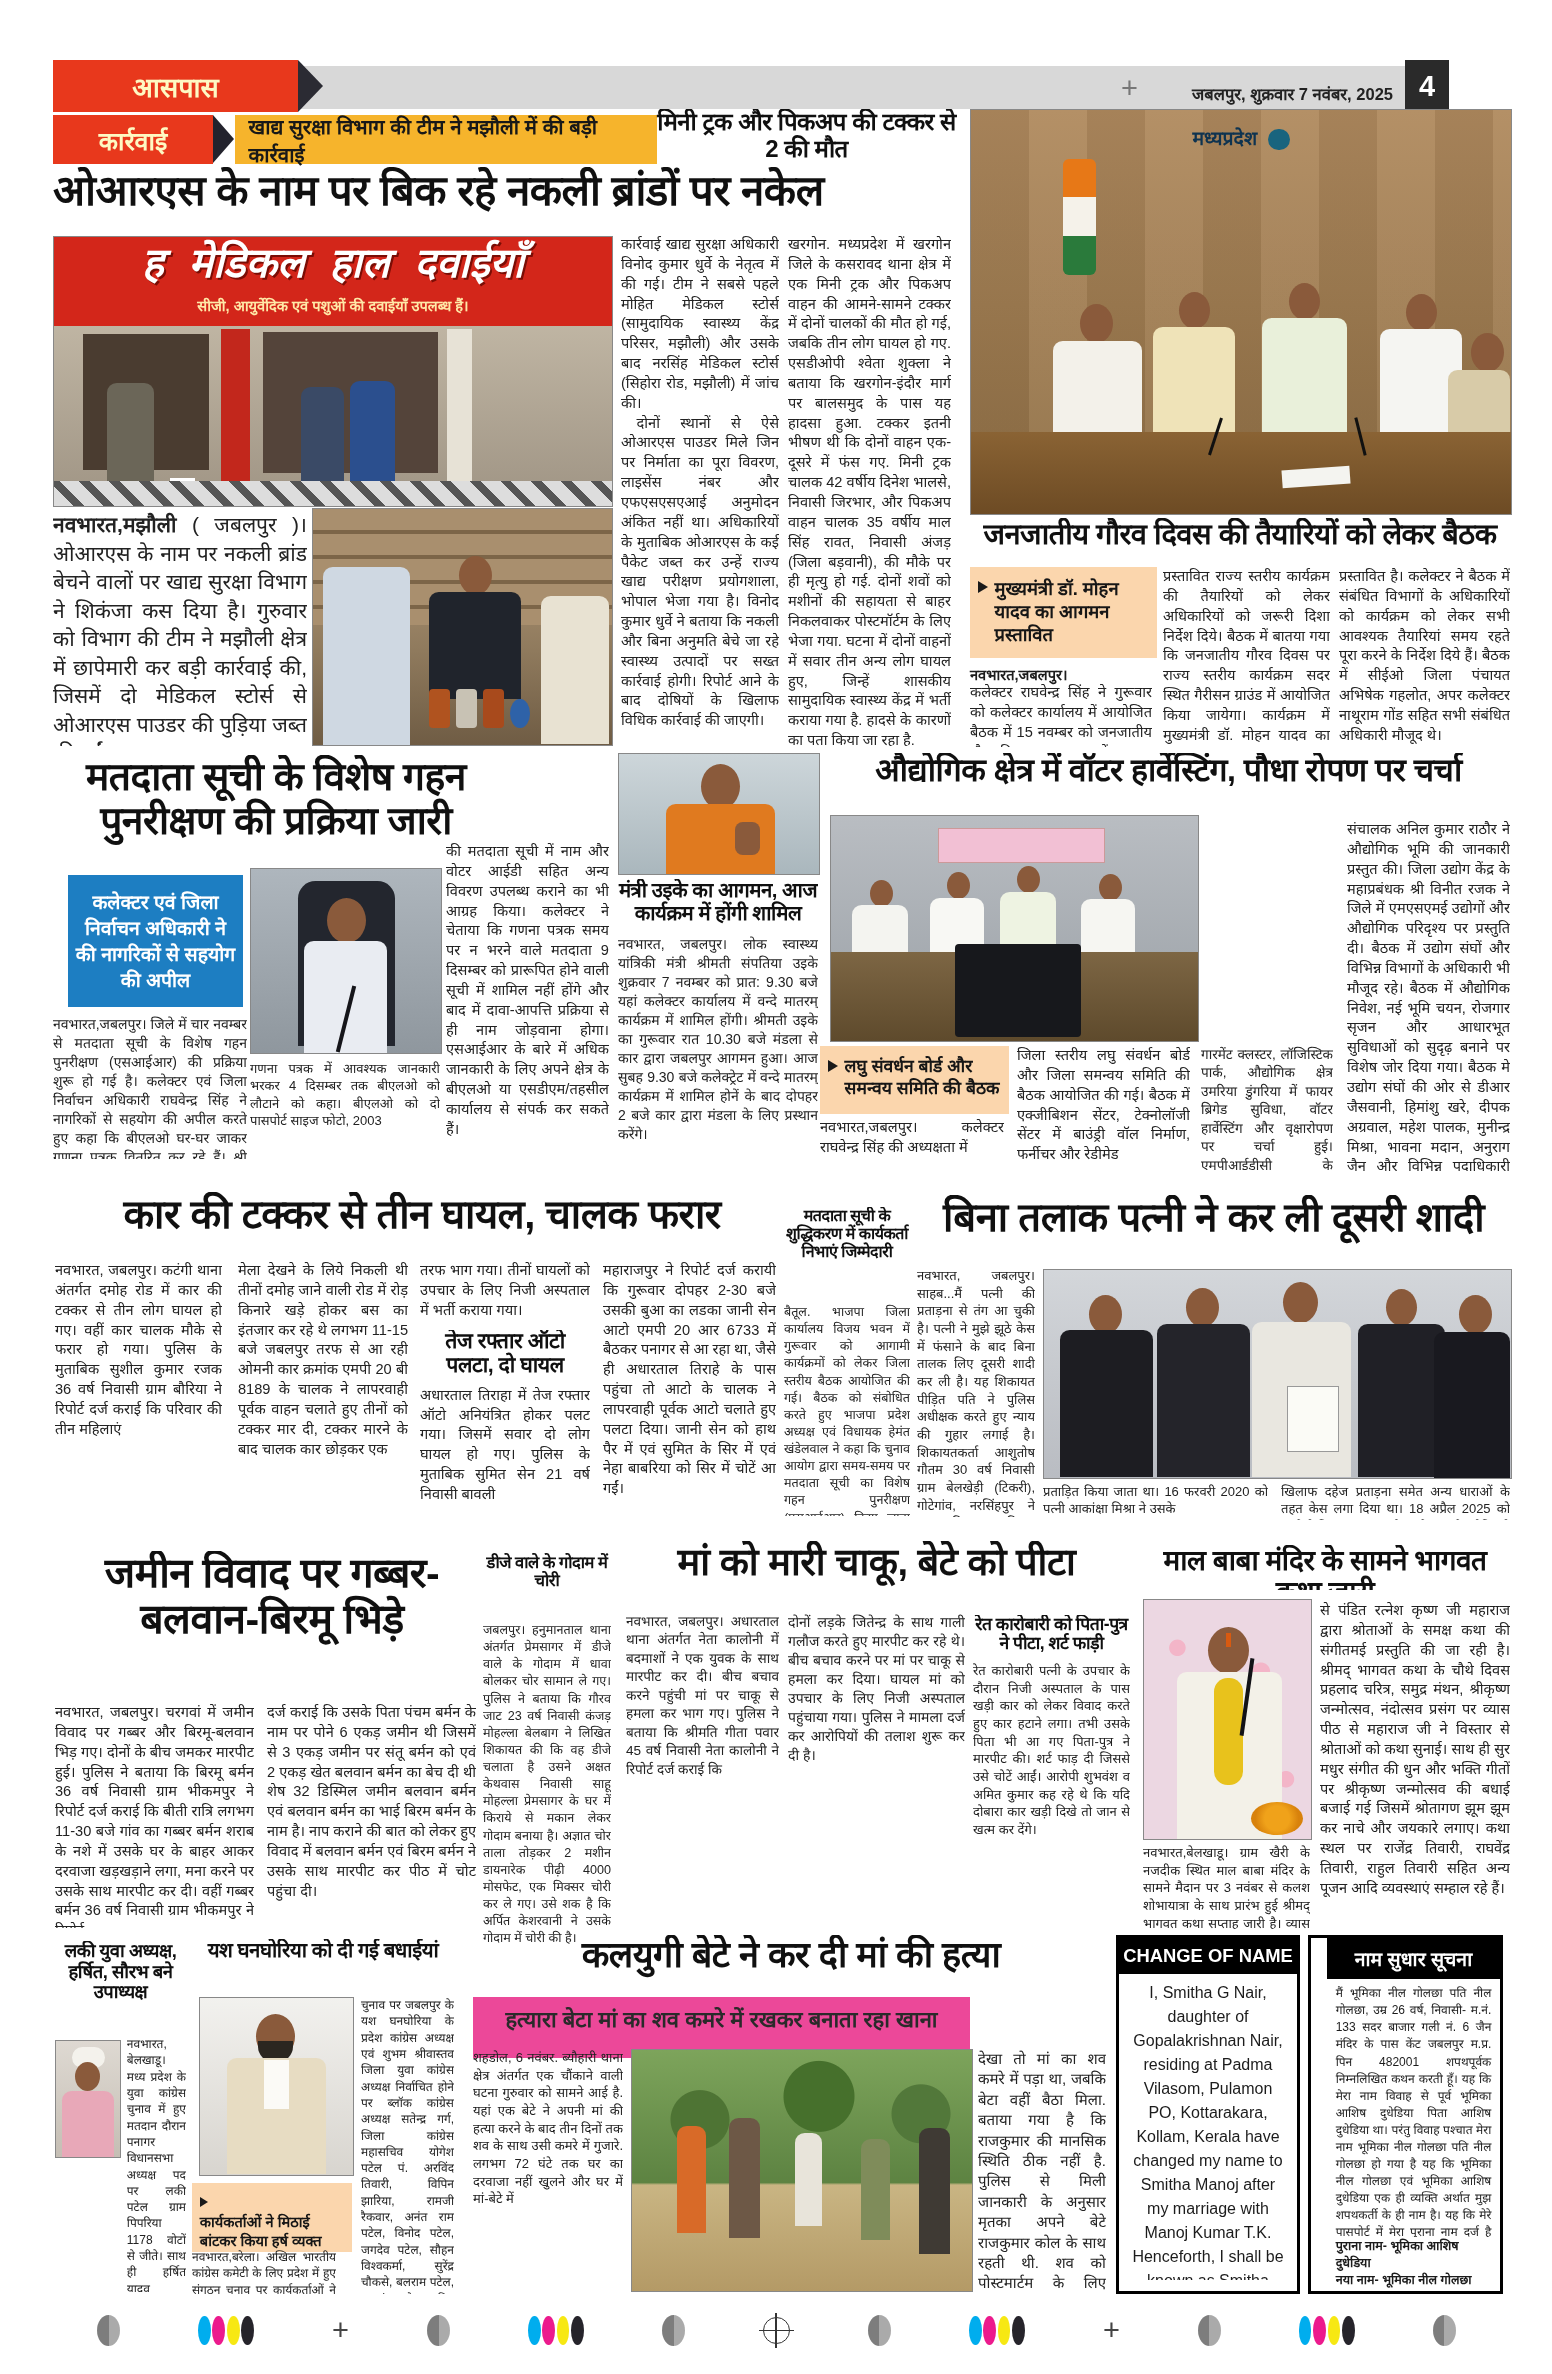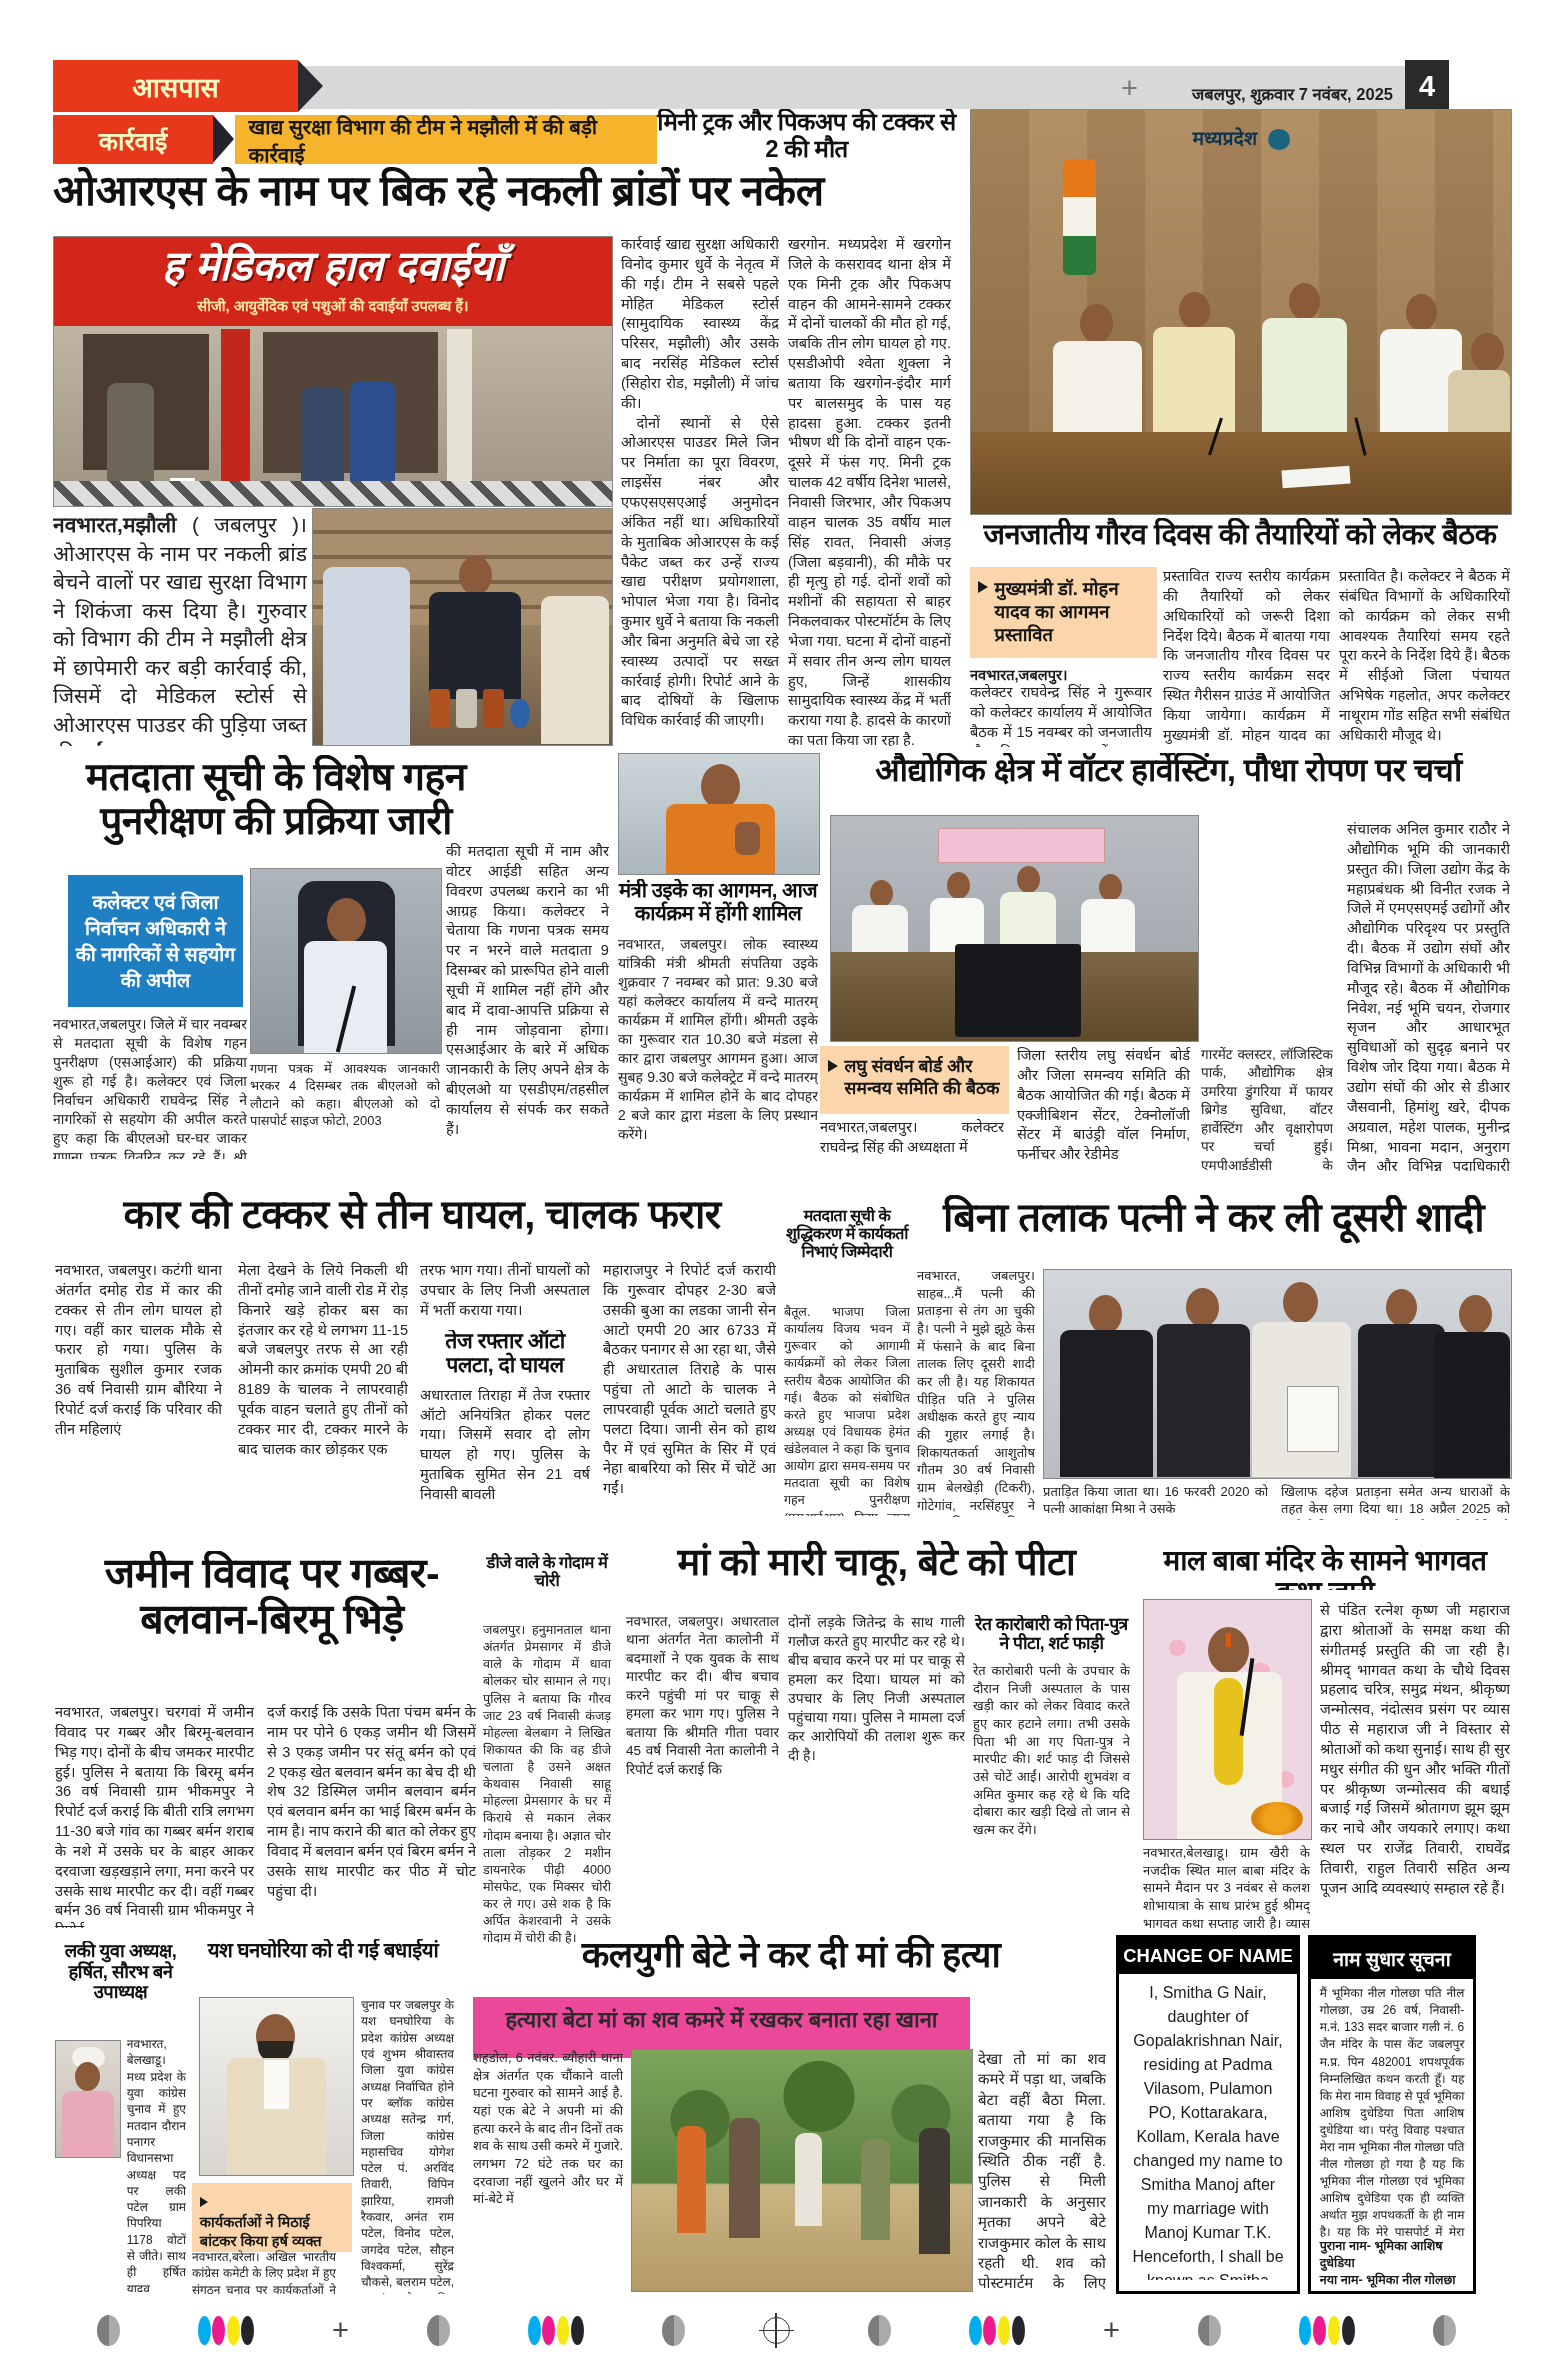--- a/index.html
+++ b/index.html
@@ -56,21 +56,21 @@
     </div>
     <div class="abs hl ctr" style="left:652px;top:109px;width:309px;height:58px;font-size:24px;">
       <span>मिनी ट्रक और पिकअप की टक्कर से 2 की मौत</span>
     </div>
     <div class="abs hl" style="left:53px;top:167px;width:893px;height:60px;font-size:42px;white-space:nowrap;">
       <span>ओआरएस के नाम पर बिक रहे नकली ब्रांडों पर नकेल</span>
     </div>
 
     <div class="photo" style="left:53px;top:236px;width:558px;height:269px;background:linear-gradient(#cfc5b2,#9f9484);">
       <div style="position:absolute;left:0;top:0;right:0;height:89px;background:#d3261a;text-align:center;">
-        <div style="color:#fff;font-weight:bold;font-size:41px;font-style:italic;line-height:58px;text-shadow:1.9px 1.9px 0 #7a0d05;">ह मेडिकल हाल दवाईयाँ</div>
+        <div style="color:#fff;font-weight:bold;font-size:41px;font-style:italic;line-height:58px;text-shadow:1.9px 1.9px 0 #7a0d05;font-family:Liberation Mono, monospace;">ह मेडिकल हाल दवाईयाँ</div>
         <div style="color:#ffe9a8;font-weight:bold;font-size:14.6px;">सीजी, आयुर्वेदिक एवं पशुओं की दवाईयाँ उपलब्ध हैं।</div>
       </div>
       <div style="position:absolute;left:29px;top:97px;width:126px;height:136px;background:#4a3c30;"></div>
       <div style="position:absolute;left:209px;top:95px;width:175px;height:141px;background:#54443a;"></div>
       <div style="position:absolute;left:167px;top:92px;width:29px;height:155px;background:#c2271c;"></div>
       <div style="position:absolute;left:393px;top:92px;width:25px;height:177px;background:#e7e2d6;"></div>
       <div class="sil" style="left:53px;top:146px;width:47px;height:123px;background:#6b6658;"></div>
       <div class="sil" style="left:247px;top:150px;width:43px;height:118px;background:#3a4a66;"></div>
       <div class="sil" style="left:296px;top:144px;width:45px;height:125px;background:#2b4f8e;"></div>
       <div style="position:absolute;left:116px;top:241px;width:25px;height:25px;background:#fff;color:#d3261a;font-weight:bold;font-size:23px;line-height:25px;text-align:center;">+</div>
@@ -402,21 +402,21 @@
 
   <div class="legalbox" style="left:1116px;top:1935px;width:184px;height:359px;">
     <div class="bar" style="font-size:18.4px;">
       <span>CHANGE OF NAME</span>
     </div>
     <div class="ctr" style="padding:7.8px 9.7px;font-size:16px;line-height:1.5;overflow:hidden;height:291px;">
       <span>I, Smitha G Nair, daughter of Gopalakrishnan Nair, residing at Padma Vilasom, Pulamon PO, Kottarakara, Kollam, Kerala have changed my name to Smitha Manoj after my marriage with Manoj Kumar T.K. Henceforth, I shall be known as Smitha Manoj for all official and legal purposes.</span>
     </div>
   </div>
 
-  <div class="legalbox" style="left:1308px;top:1935px;width:168px;height:359px;">
+  <div class="legalbox" style="left:1308px;top:1935px;width:195px;height:359px;padding-left:16px;">
     <div class="bar" style="font-size:19.4px;">
       <span>नाम सुधार सूचना</span>
     </div>
     <div style="padding:6.8px 8.7px;font-size:12px;line-height:1.42;text-align:justify;overflow:hidden;height:245px;">
       <span>मैं भूमिका नील गोलछा पति नील गोलछा, उम्र 26 वर्ष, निवासी- म.नं. 133 सदर बाजार गली नं. 6 जैन मंदिर के पास केंट जबलपुर म.प्र. पिन 482001 शपथपूर्वक निम्नलिखित कथन करती हूँ। यह कि मेरा नाम विवाह से पूर्व भूमिका आशिष दुधेडिया पिता आशिष दुधेडिया था। परंतु विवाह पश्चात मेरा नाम भूमिका नील गोलछा पति नील गोलछा हो गया है यह कि भूमिका नील गोलछा एवं भूमिका आशिष दुधेडिया एक ही व्यक्ति अर्थात मुझ शपथकर्ती के ही नाम है। यह कि मेरे पासपोर्ट में मेरा पुराना नाम दर्ज है जिसे मैं सुधार कराना चाहती हूँ।</span>
     </div>
     <div style="padding:0 8.7px;font-size:12.6px;font-weight:bold;">
       <div>पुराना नाम- भूमिका आशिष दुधेडिया</div>
       <div>नया नाम- भूमिका नील गोलछा</div>
     </div>

